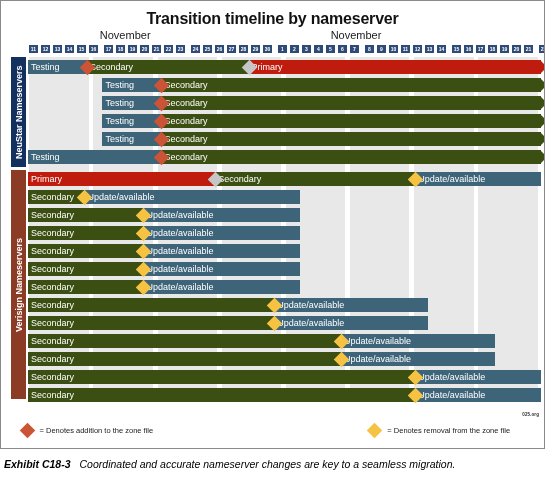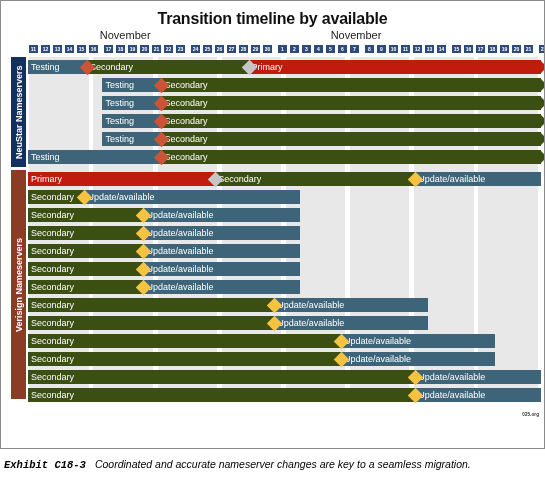--- a/index.html
+++ b/index.html
@@ -198,30 +198,29 @@
     padding:8px 4px 0 4px;
     font-size:10.5px;
     line-height:14px;
     color:#000;
     font-style:italic;
     font-family:"Liberation Sans", sans-serif;
   }
   .caption b {
     font-style:italic;
     font-weight:bold;
-    font-family:Liberation Mono, monospace;
   }
   .caption .ex-gap { display:inline-block; width:9px; }
 </style>
 </head>
 <body>
 
 <div class="figure">
 
-  <div class="title">Transition timeline by available</div>
+  <div class="title">Transition timeline by nameserver</div>
 
   <div class="months">
       <div class="month-label" style="left: 14%;">November</div>
       <div class="month-label" style="left: 59%;">November</div>
     </div>
 
   <div class="days">
       <div class="week">
         <div class="day">11</div>
         <div class="day">12</div>
@@ -478,19 +477,27 @@
               <div class="dia" style="left: calc(75.5% - 5px); background: rgb(245, 194, 66);"></div>
             </div>
           </div>
         </div>
     </div>
   </div>
 
   <div class="watermark">025.org</div>
 
   <div class="legend" style="position: absolute;">
+      <div class="legend-item" style="position: absolute; left: 2%;">
+        <span class="legend-dia" style="background: rgb(204, 84, 54);"></span>
+        <span>= Denotes addition to the zone file</span>
+      </div>
+      <div class="legend-item" style="position: absolute; left: 68%;">
+        <span class="legend-dia" style="background: rgb(245, 194, 66);"></span>
+        <span>= Denotes removal from the zone file</span>
+      </div>
     </div>
 
 </div>
 
 <div class="caption">
   <b>Exhibit C18-3</b><span class="ex-gap"></span><span>Coordinated and accurate nameserver changes are key to a seamless migration.</span>
 </div>
 
 </body></html>

